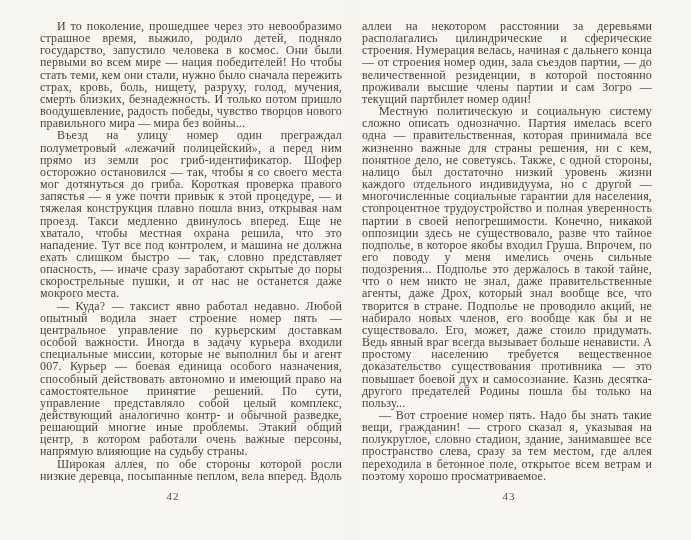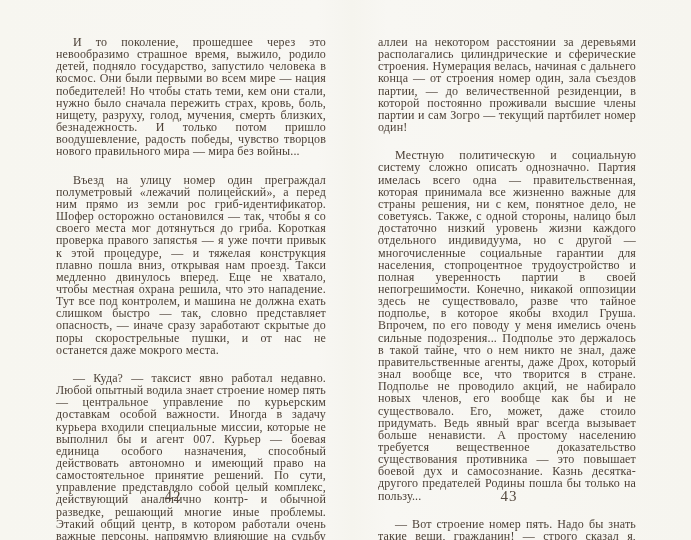--- a/index.html
+++ b/index.html
@@ -28,54 +28,55 @@
   }
   .page-left .text-block {
     left: 40px;
     width: 302px;
   }
   .page-right .text-block {
     left: 362px;
     width: 290px;
   }
   .text-block p {
-    margin: 16px;
+    margin: 0;
     padding: 0;
     text-indent: 17px;
   }
   .text-block p.no-indent {
     text-indent: 0;
   }
   
   .text-block p.flow-end {
     text-align-last: justify;
   }
   .page-number {
     position: absolute;
     top: 490px;
     width: 30px;
     text-align: center;
-    font-size: 15px;
+    font-size: 11px;
     line-height: 12px;
     letter-spacing: 1px;
     color: #564a40;
   }
   .page-number.num-left { left: 158px; }
   .page-number.num-right { left: 494px; }
 </style>
 </head>
 <body>
 
 <div class="spread">
 
   <section class="page-left">
     <div class="text-block">
       <p>И то поколение, прошедшее через это невообразимо страшное время, выжило, родило детей, подняло государство, запустило человека в космос. Они были первыми во всем мире — нация победителей! Но чтобы стать теми, кем они стали, нужно было сначала пережить страх, кровь, боль, нищету, разруху, голод, мучения, смерть близких, безнадежность. И только потом пришло воодушевление, радость победы, чувство творцов нового правильного мира — мира без войны...</p>
       <p>Въезд на улицу номер один преграждал полуметровый «лежачий полицейский», а перед ним прямо из земли рос гриб-идентификатор. Шофер осторожно остановился — так, чтобы я со своего места мог дотянуться до гриба. Короткая проверка правого запястья — я уже почти привык к этой процедуре, — и тяжелая конструкция плавно пошла вниз, открывая нам проезд. Такси медленно двинулось вперед. Еще не хватало, чтобы местная охрана решила, что это нападение. Тут все под контролем, и машина не должна ехать слишком быстро — так, словно представляет опасность, — иначе сразу заработают скрытые до поры скорострельные пушки, и от нас не останется даже мокрого места.</p>
       <p>— Куда? — таксист явно работал недавно. Любой опытный водила знает строение номер пять — центральное управление по курьерским доставкам особой важности. Иногда в задачу курьера входили специальные миссии, которые не выполнил бы и агент 007. Курьер — боевая единица особого назначения, способный действовать автономно и имеющий право на самостоятельное принятие решений. По сути, управление представляло собой целый комплекс, действующий аналогично контр- и обычной разведке, решающий многие иные проблемы. Этакий общий центр, в котором работали очень важные персоны, напрямую влияющие на судьбу страны.</p>
+      <p class="flow-end">Широкая аллея, по обе стороны которой росли низкие деревца, посыпанные пеплом, вела вперед. Вдоль</p>
     </div>
     <div class="page-number num-left">42</div>
   </section>
 
   <section class="page-right">
     <div class="text-block">
       <p class="no-indent">аллеи на некотором расстоянии за деревьями располагались цилиндрические и сферические строения. Нумерация велась, начиная с дальнего конца — от строения номер один, зала съездов партии, — до величественной резиденции, в которой постоянно проживали высшие члены партии и сам Зогро — текущий партбилет номер один!</p>
       <p>Местную политическую и социальную систему сложно описать однозначно. Партия имелась всего одна — правительственная, которая принимала все жизненно важные для страны решения, ни с кем, понятное дело, не советуясь. Также, с одной стороны, налицо был достаточно низкий уровень жизни каждого отдельного индивидуума, но с другой — многочисленные социальные гарантии для населения, стопроцентное трудоустройство и полная уверенность партии в своей непогрешимости. Конечно, никакой оппозиции здесь не существовало, разве что тайное подполье, в которое якобы входил Груша. Впрочем, по его поводу у меня имелись очень сильные подозрения... Подполье это держалось в такой тайне, что о нем никто не знал, даже правительственные агенты, даже Дрох, который знал вообще все, что творится в стране. Подполье не проводило акций, не набирало новых членов, его вообще как бы и не существовало. Его, может, даже стоило придумать. Ведь явный враг всегда вызывает больше ненависти. А простому населению требуется вещественное доказательство существования противника — это повышает боевой дух и самосознание. Казнь десятка-другого предателей Родины пошла бы только на пользу...</p>
       <p>— Вот строение номер пять. Надо бы знать такие вещи, гражданин! — строго сказал я, указывая на полукруглое, словно стадион, здание, занимавшее все пространство слева, сразу за тем местом, где аллея переходила в бетонное поле, открытое всем ветрам и поэтому хорошо просматриваемое.</p>
     </div>

